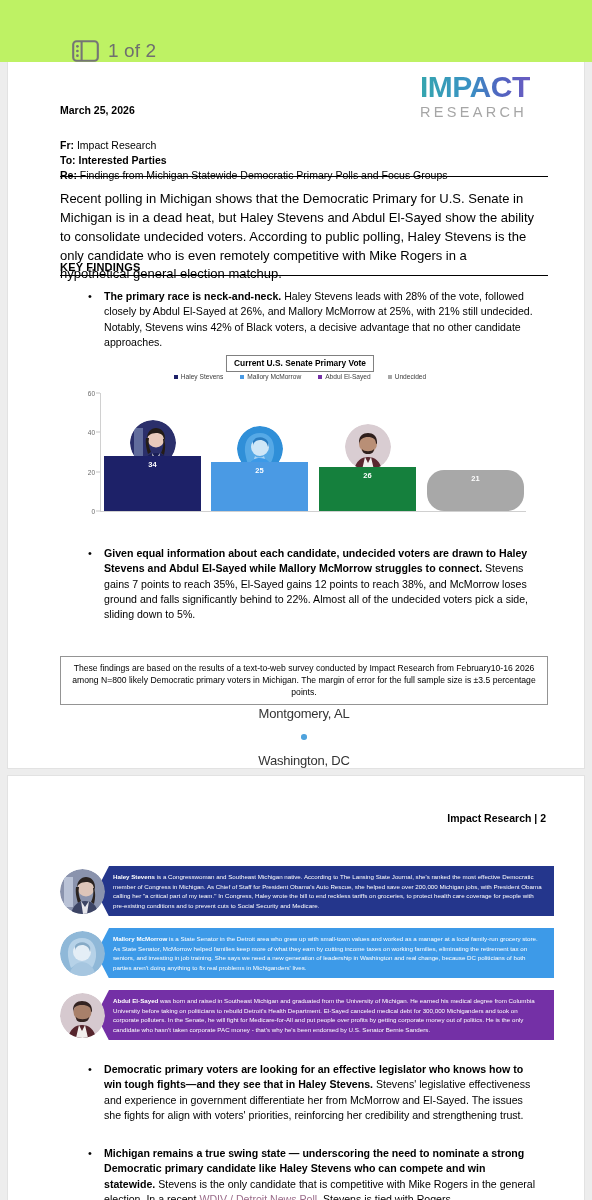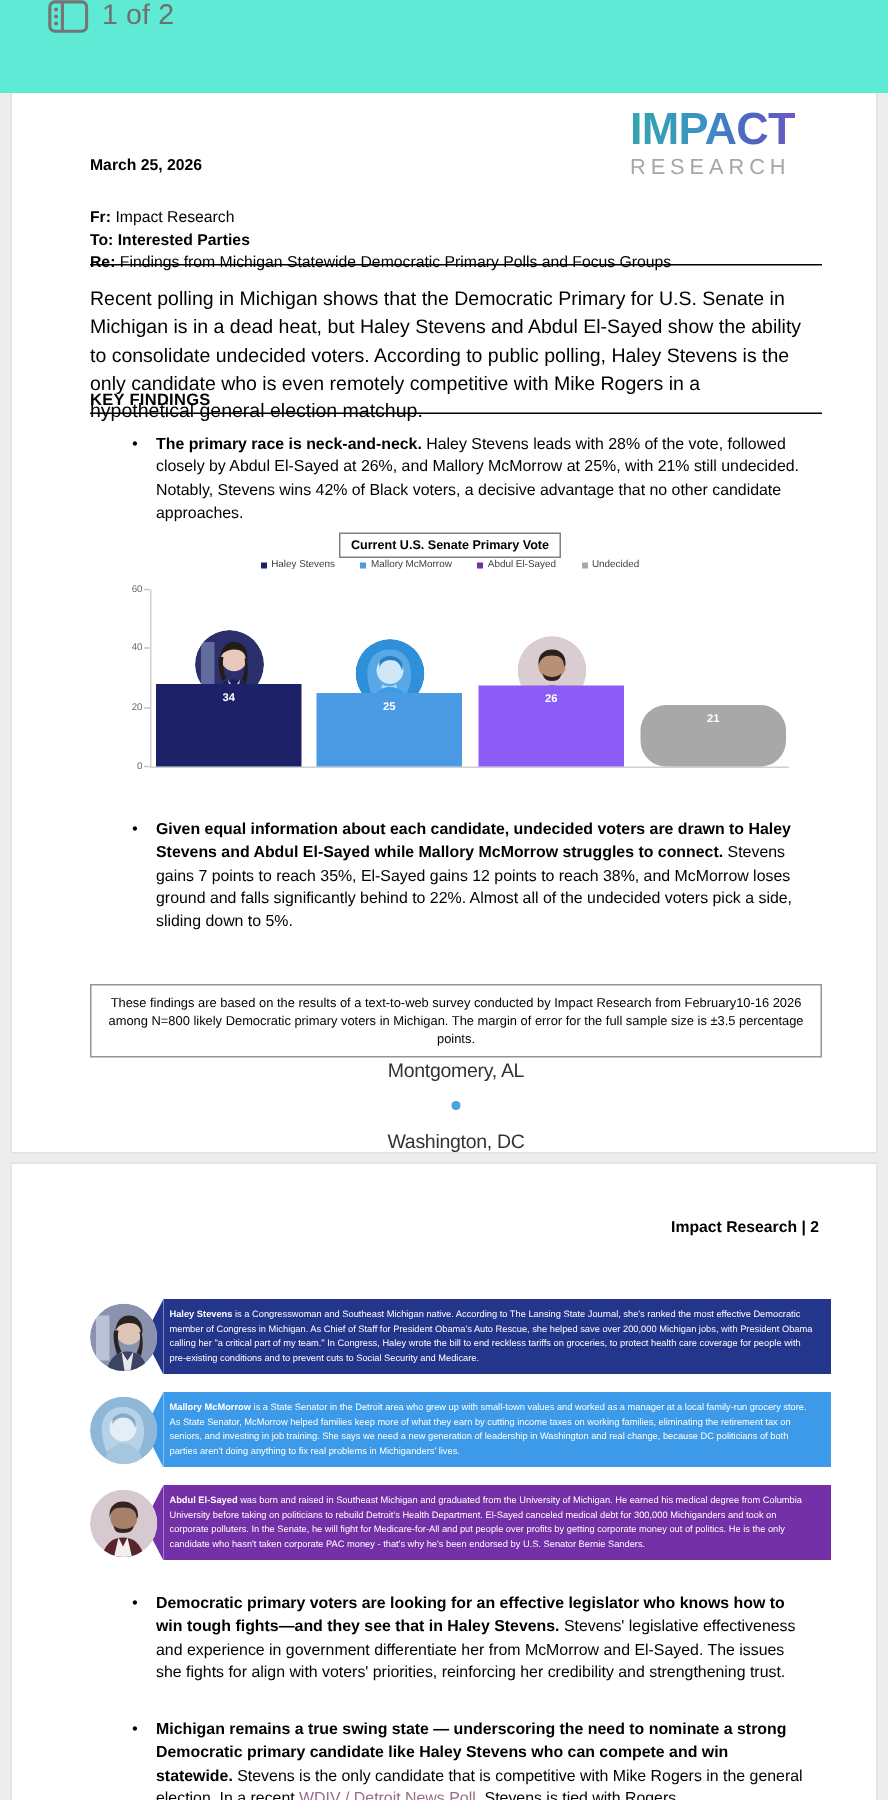--- a/index.html
+++ b/index.html
@@ -16,24 +16,24 @@
     height: 1200px;
     background: #ededed;
   }
 
   
   .toolbar {
     position: absolute;
     top: 0; left: 0;
     width: 592px;
     height: 62px;
-    background: #5eead4;
+    background: #bef264;
     display: flex;
-    align-items: flex-start;
-    padding-left: 32px;
+    align-items: flex-end;
+    padding-left: 72px;
     z-index: 40;
   }
   .pagectl { display: flex; align-items: center; gap: 9px; cursor: pointer; }
   .sidebar-icon { width: 27px; height: 22px; display: block; }
   .pagelabel {
     font-size: 19px;
     color: #6f6f6f;
     font-family: "Liberation Sans", sans-serif;
     letter-spacing: .1px;
   }
@@ -428,21 +428,21 @@
               <path d="M20 33l3 6 3-6 3 13H17z" fill="#f2f0ef"></path>
             </svg>
           </div>
 
           <div class="bar" id="bar0" style="height: 55.0667px; background: rgb(29, 33, 104); left: 0px; width: 97px;">
             <span class="val">34</span>
           </div>
           <div class="bar" id="bar1" style="height: 49.1667px; background: rgb(74, 154, 228); left: 107px; width: 97px;">
             <span class="val">25</span>
           </div>
-          <div class="bar" id="bar2" style="height: 54px; background: #8b5cf6; left: 215px; width: 97px;">
+          <div class="bar" id="bar2" style="height: 44px; background: #15803d; left: 215px; width: 97px;">
             <span class="val">26</span>
           </div>
           <div class="bar" id="bar3" style="height: 41.3px; background: rgb(168, 168, 168); left: 323px; width: 97px; border-radius: 17px;">
             <span class="val">21</span>
           </div>
         </div>
       </div>
     </div>
 
     <div class="bullet" id="bullet2">

